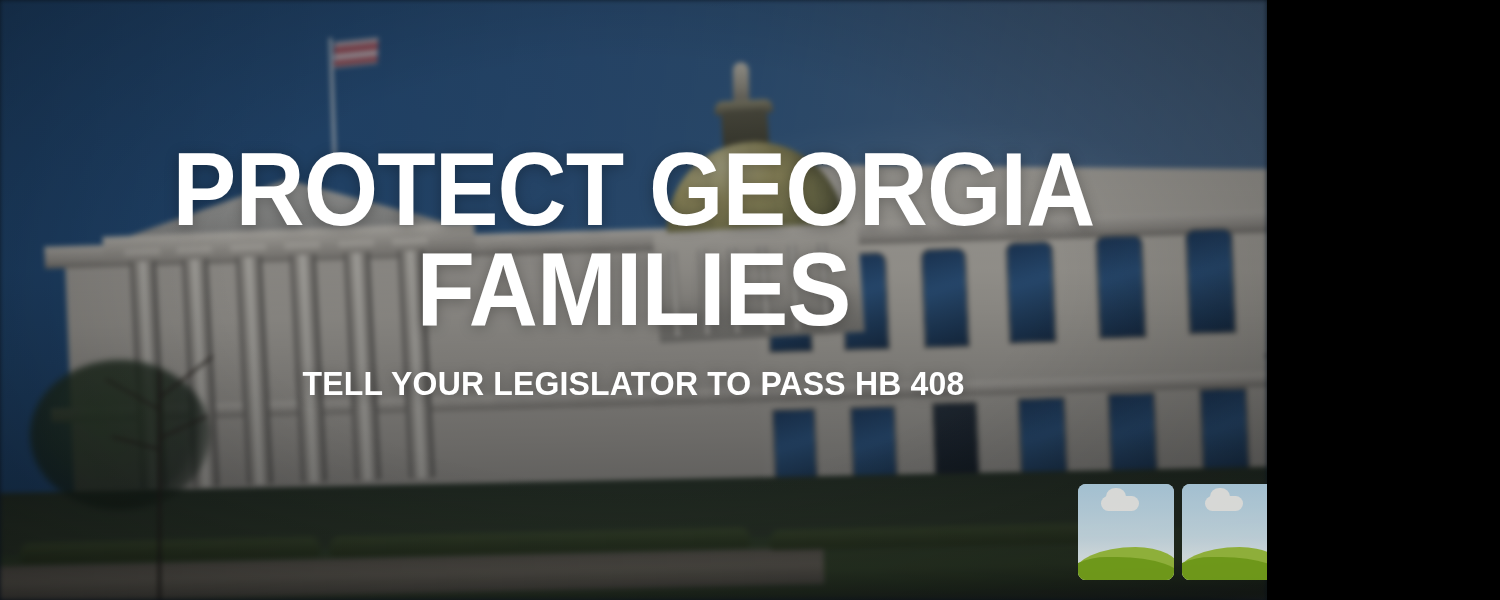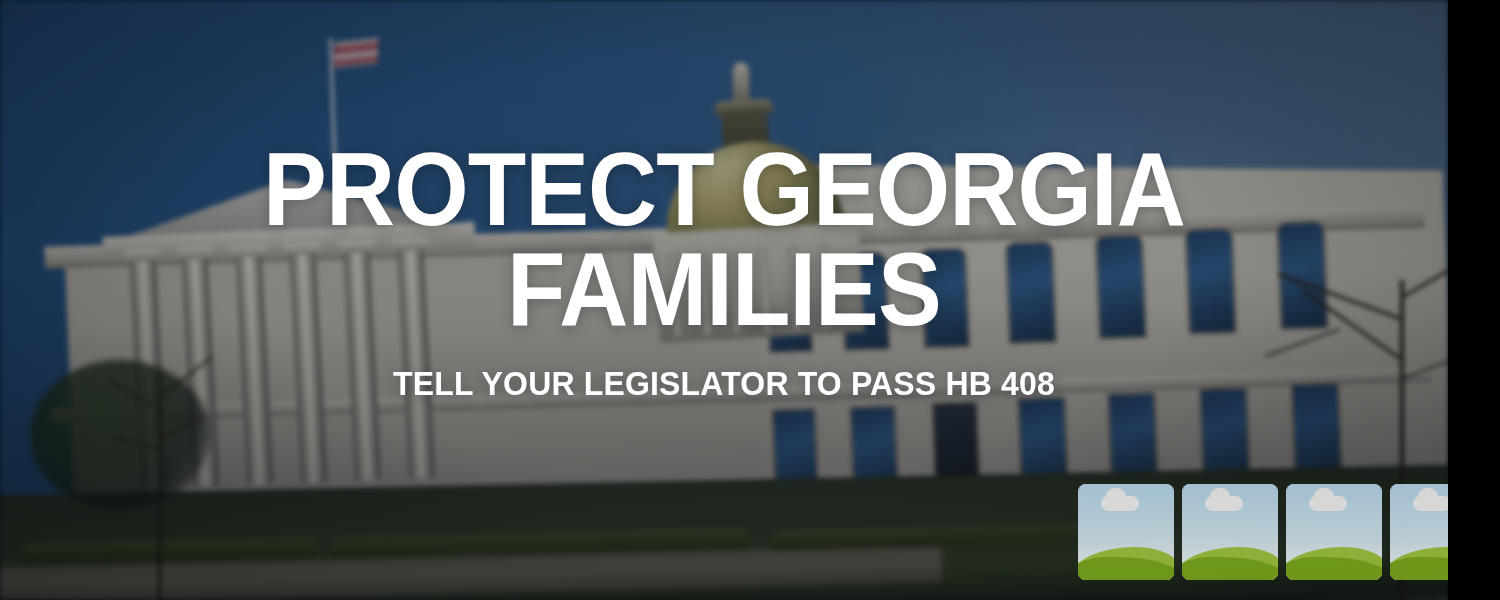--- a/index.html
+++ b/index.html
@@ -6,21 +6,21 @@
     margin: 0;
     padding: 0;
     background: #000;
   }
   body {
     font-family: "Liberation Sans", sans-serif;
   }
 
   #hero {
     position: relative;
-    width: 1448px;
+    width: 1267px;
     height: 600px;
     overflow: hidden;
     background: #123;
   }
 
   
   .photo {
     position: absolute;
     inset: 0;
     overflow: hidden;

